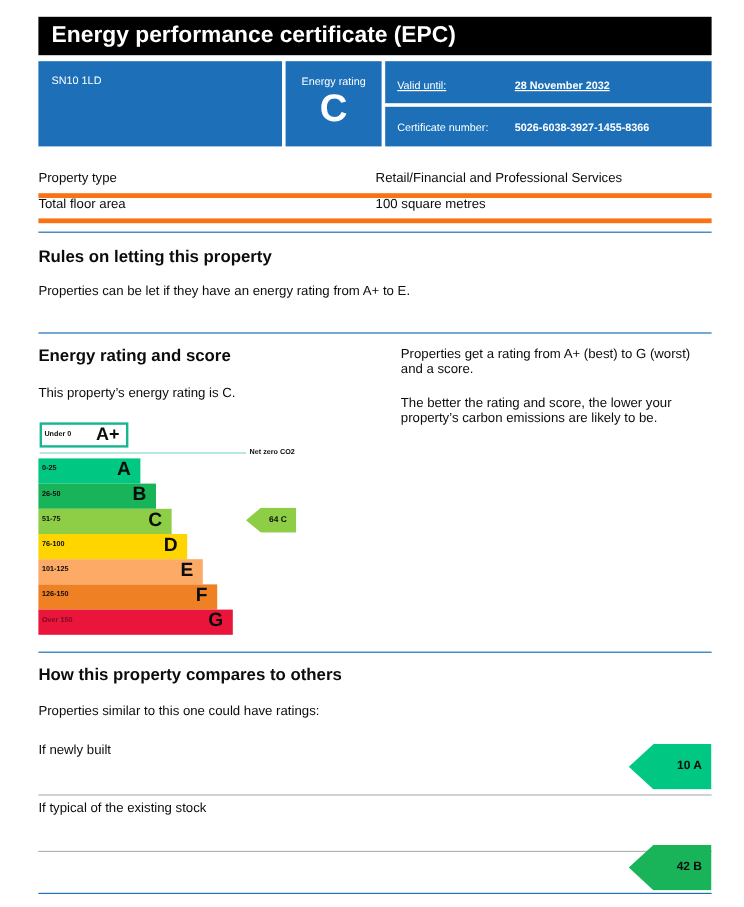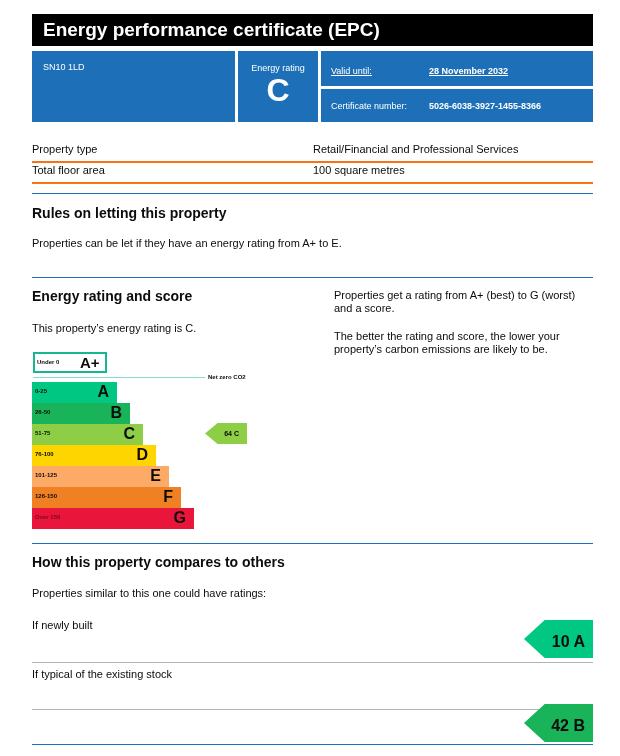--- a/index.html
+++ b/index.html
@@ -16,21 +16,21 @@
   .rating-box { left: 238px; top: 51px; width: 80px; height: 71px; text-align: center; }
   .rating-box .lbl { font-size: 9px; margin-top: 12px; }
   .rating-box .big { font-size: 32px; font-weight: bold; line-height: 32px; margin-top: 1px; }
   .valid { left: 321px; top: 51px; width: 272px; height: 35px; font-size: 9px; }
   .cert  { left: 321px; top: 89px; width: 272px; height: 33px; font-size: 9px; }
   .kv-label { position: absolute; left: 10px; }
   .kv-value { position: absolute; left: 108px; font-weight: bold; }
   .valid .kv-label, .valid .kv-value { top: 15px; text-decoration: underline; }
   .cert .kv-label, .cert .kv-value { top: 12px; }
 
-  .row { left: 32px; width: 561px; height: 21px; border-bottom: 2px solid #f97316; font-size: 11px; }
+  .row { left: 32px; width: 561px; height: 21px; border-bottom: 4px solid #f97316; font-size: 11px; }
   .row .k { position: absolute; left: 0; top: 3px; }
   .row .v { position: absolute; left: 281px; top: 3px; }
 
   .rule { left: 32px; width: 561px; height: 0; border-top: 1px solid #1d70b8; }
   .h2 { left: 32px; font-size: 14px; font-weight: bold; }
   .p { font-size: 11px; line-height: 13px; }
 
   .band { left: 32px; height: 21px; }
   .band .range { position: absolute; left: 3px; top: 6px; font-size: 6px; font-weight: bold; color: #0b0c0c; }
   .band .letter { position: absolute; right: 8px; top: 1px; font-size: 16px; font-weight: bold; color: #0b0c0c; }
@@ -39,21 +39,21 @@
   .aplus .range { position: absolute; left: 2px; top: 5px; font-size: 6px; font-weight: bold; }
   .aplus .letter { position: absolute; left: 45px; top: 0px; font-size: 15px; font-weight: bold; }
   .netzero-line { left: 33px; top: 377px; width: 172px; height: 0; border-top: 1px solid #88d8d0; }
   .netzero-text { left: 208px; top: 374px; font-size: 6px; font-weight: bold; }
 
   .arrow { clip-path: polygon(30% 0, 100% 0, 100% 100%, 30% 100%, 0 50%); }
   .arrow .txt { position: absolute; right: 8px; font-weight: bold; color: #0b0c0c; }
   .score-arrow { left: 205px; top: 423px; width: 42px; height: 21px; }
   .score-arrow .txt { font-size: 7px; top: 7px; }
   .cmp-arrow { left: 524px; width: 69px; height: 38px; }
-  .cmp-arrow .txt { font-size: 16px; top: 13px; }
+  .cmp-arrow .txt { font-size: 10px; top: 13px; }
   .cmp-row { left: 32px; width: 561px; border-bottom: 1px solid #b1b4b6; }
 </style>
 </head>
 <body>
 
 <div class="abs title-bar">Energy performance certificate (EPC)</div>
 
 <div class="abs blue addr">
   <div>SN10 1LD</div>
 </div>

